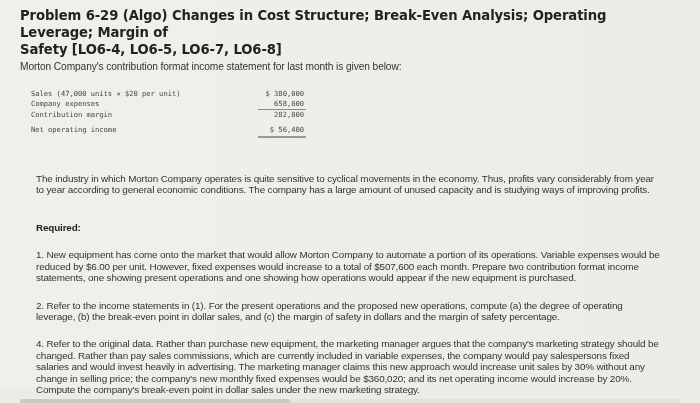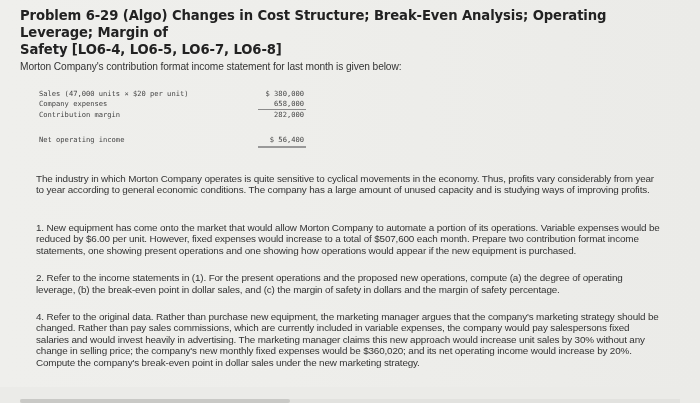--- a/index.html
+++ b/index.html
@@ -50,24 +50,24 @@
       width: 300px;
       font-family: "DejaVu Sans Mono", monospace;
       font-size: 7.1px;
       color: #444;
     }
     .stmt-row {
       position: relative;
       height: 10.3px;
       line-height: 10.3px;
     }
-    .stmt-row.gap-before { margin-top: 15px; }
+    .stmt-row.gap-before { margin-top: 5px; }
     .stmt-label {
       position: absolute;
-      left: 8px;
+      left: 0;
       top: 0;
       white-space: nowrap;
     }
     .stmt-amount {
       position: absolute;
       left: 227px;
       width: 46px;
       top: 0;
       text-align: right;
       white-space: nowrap;
@@ -142,20 +142,21 @@
       <span class="stmt-amount">$ 56,400</span>
       <div class="rule" style="top:11px; height:2px; background:#999;"></div>
     </div>
   </div>
 
   <div class="para" style="top:157px">
     <p>The industry in which Morton Company operates is quite sensitive to cyclical movements in the economy. Thus, profits vary considerably from year to year according to general economic conditions. The company has a large amount of unused capacity and is studying ways of improving profits.</p>
   </div>
 
   <div class="para" style="top:206px">
+    <p class="required-head">Required:</p>
     <p>1. New equipment has come onto the market that would allow Morton Company to automate a portion of its operations. Variable expenses would be reduced by $6.00 per unit. However, fixed expenses would increase to a total of $507,600 each month. Prepare two contribution format income statements, one showing present operations and one showing how operations would appear if the new equipment is purchased.</p>
     <p>2. Refer to the income statements in (1). For the present operations and the proposed new operations, compute (a) the degree of operating leverage, (b) the break-even point in dollar sales, and (c) the margin of safety in dollars and the margin of safety percentage.</p>
     <p>4. Refer to the original data. Rather than purchase new equipment, the marketing manager argues that the company's marketing strategy should be changed. Rather than pay sales commissions, which are currently included in variable expenses, the company would pay salespersons fixed salaries and would invest heavily in advertising. The marketing manager claims this new approach would increase unit sales by 30% without any change in selling price; the company's new monthly fixed expenses would be $360,020; and its net operating income would increase by 20%. Compute the company's break-even point in dollar sales under the new marketing strategy.</p>
   </div>
 
   <div class="scroll-track">
     <div class="scroll-thumb"></div>
   </div>
 
 </div>

